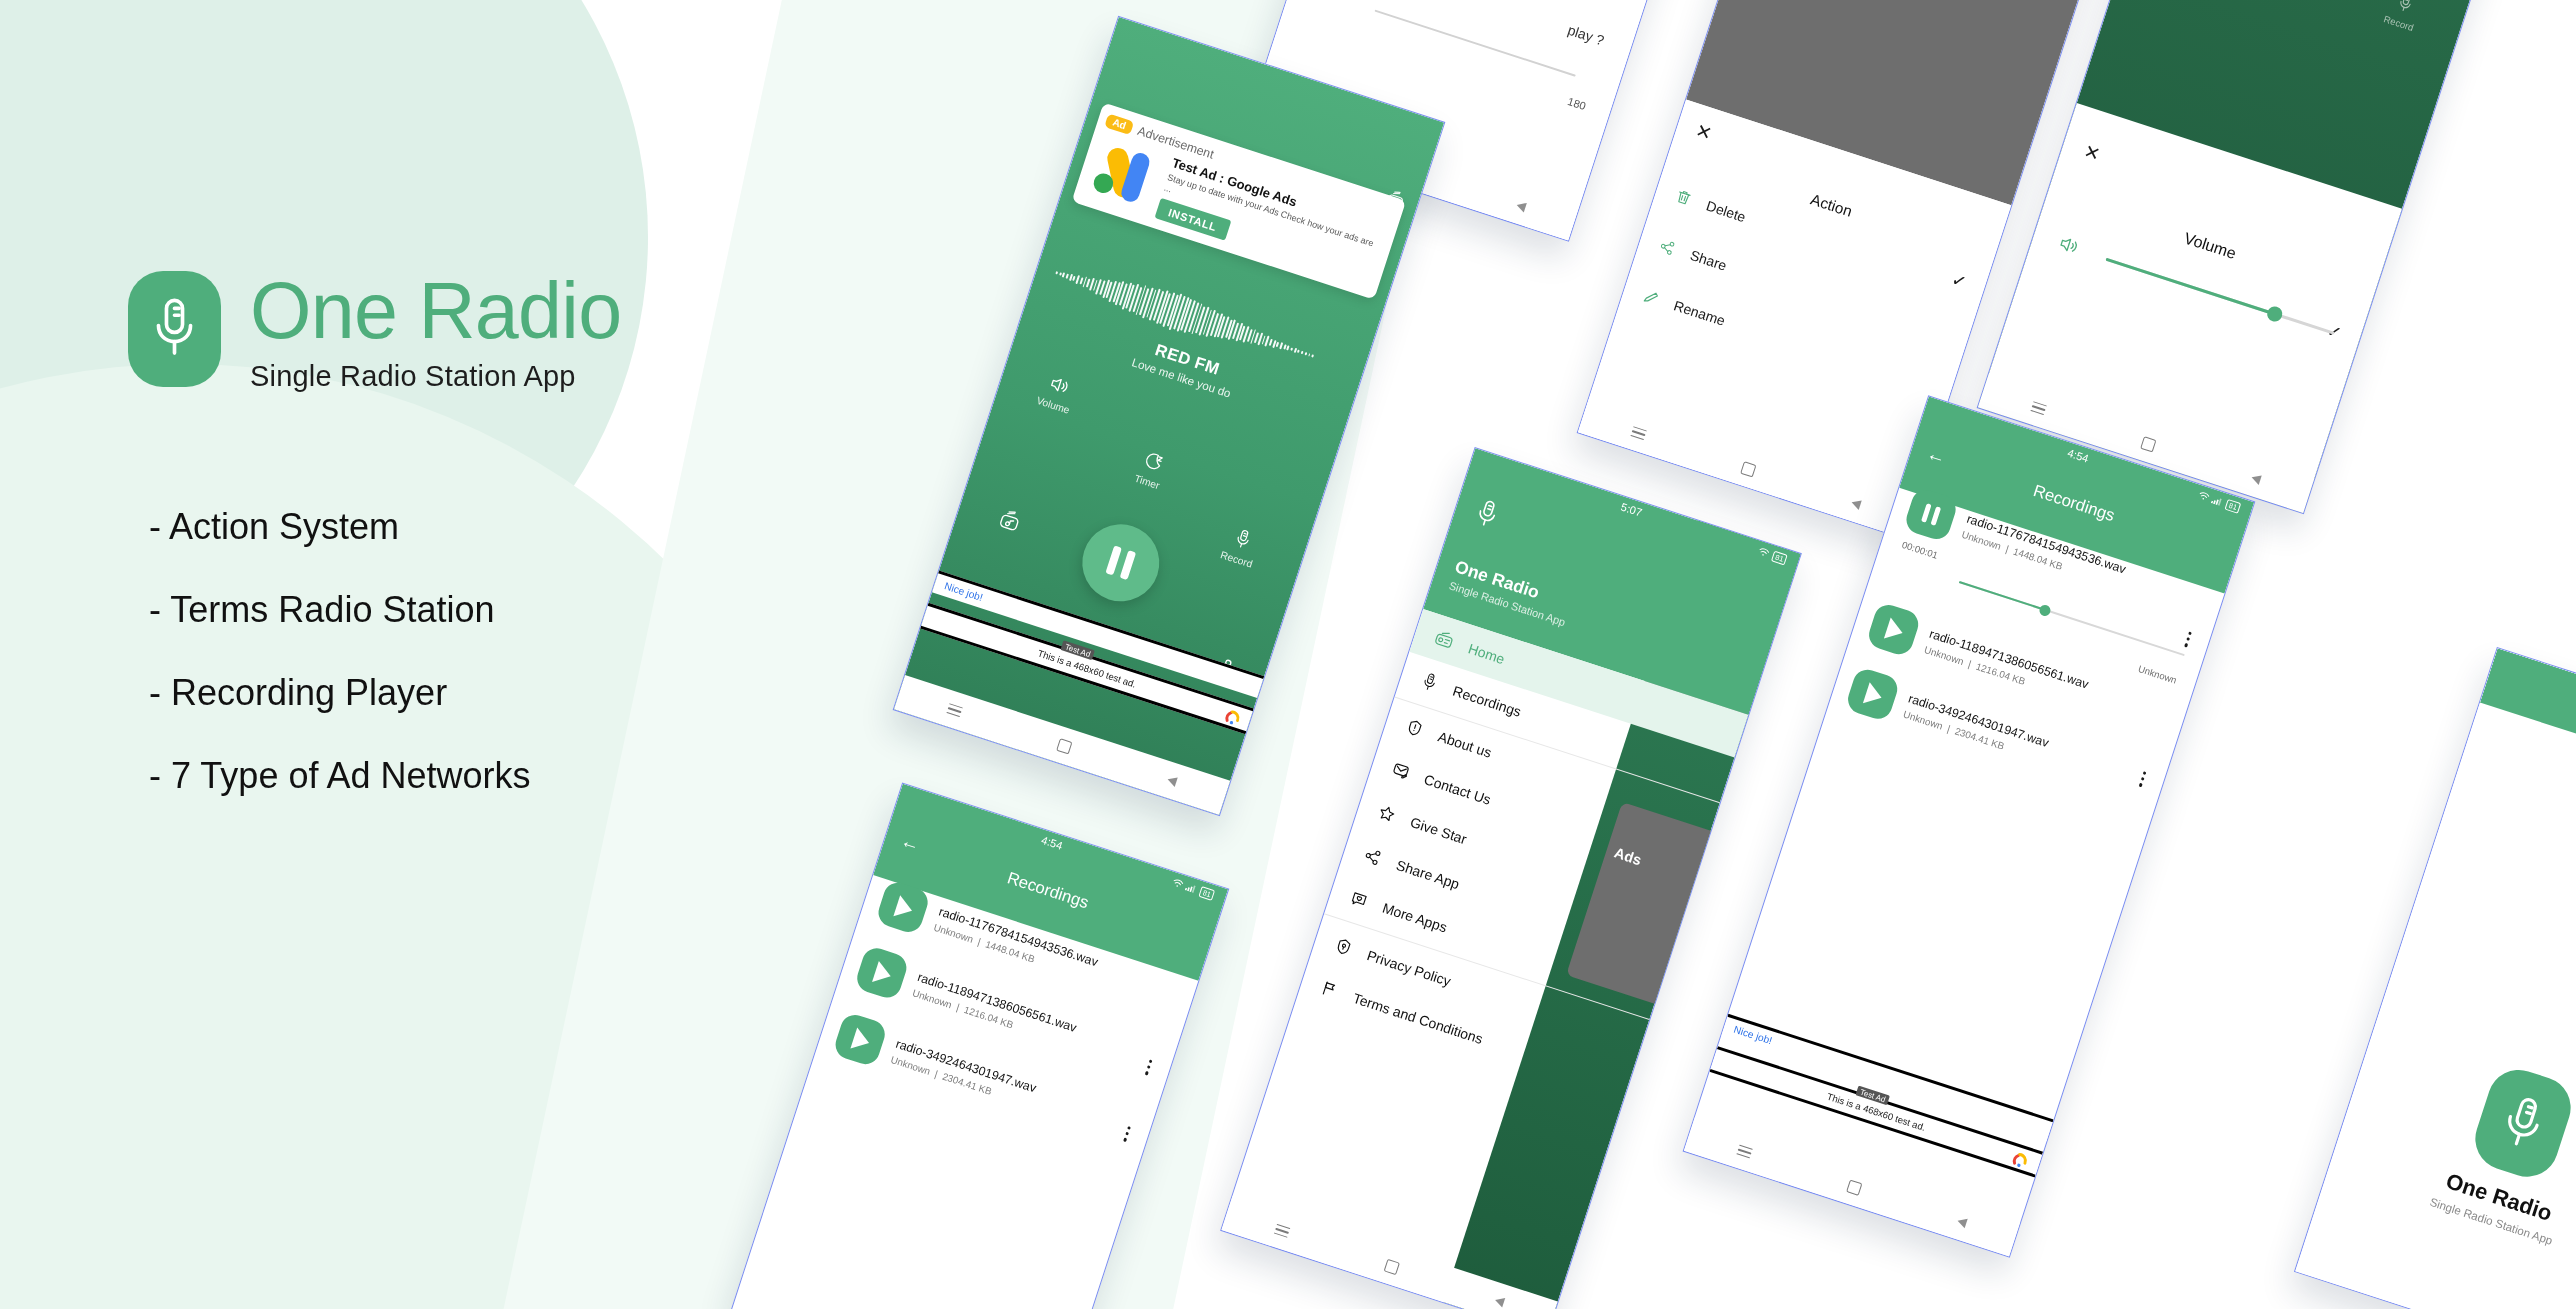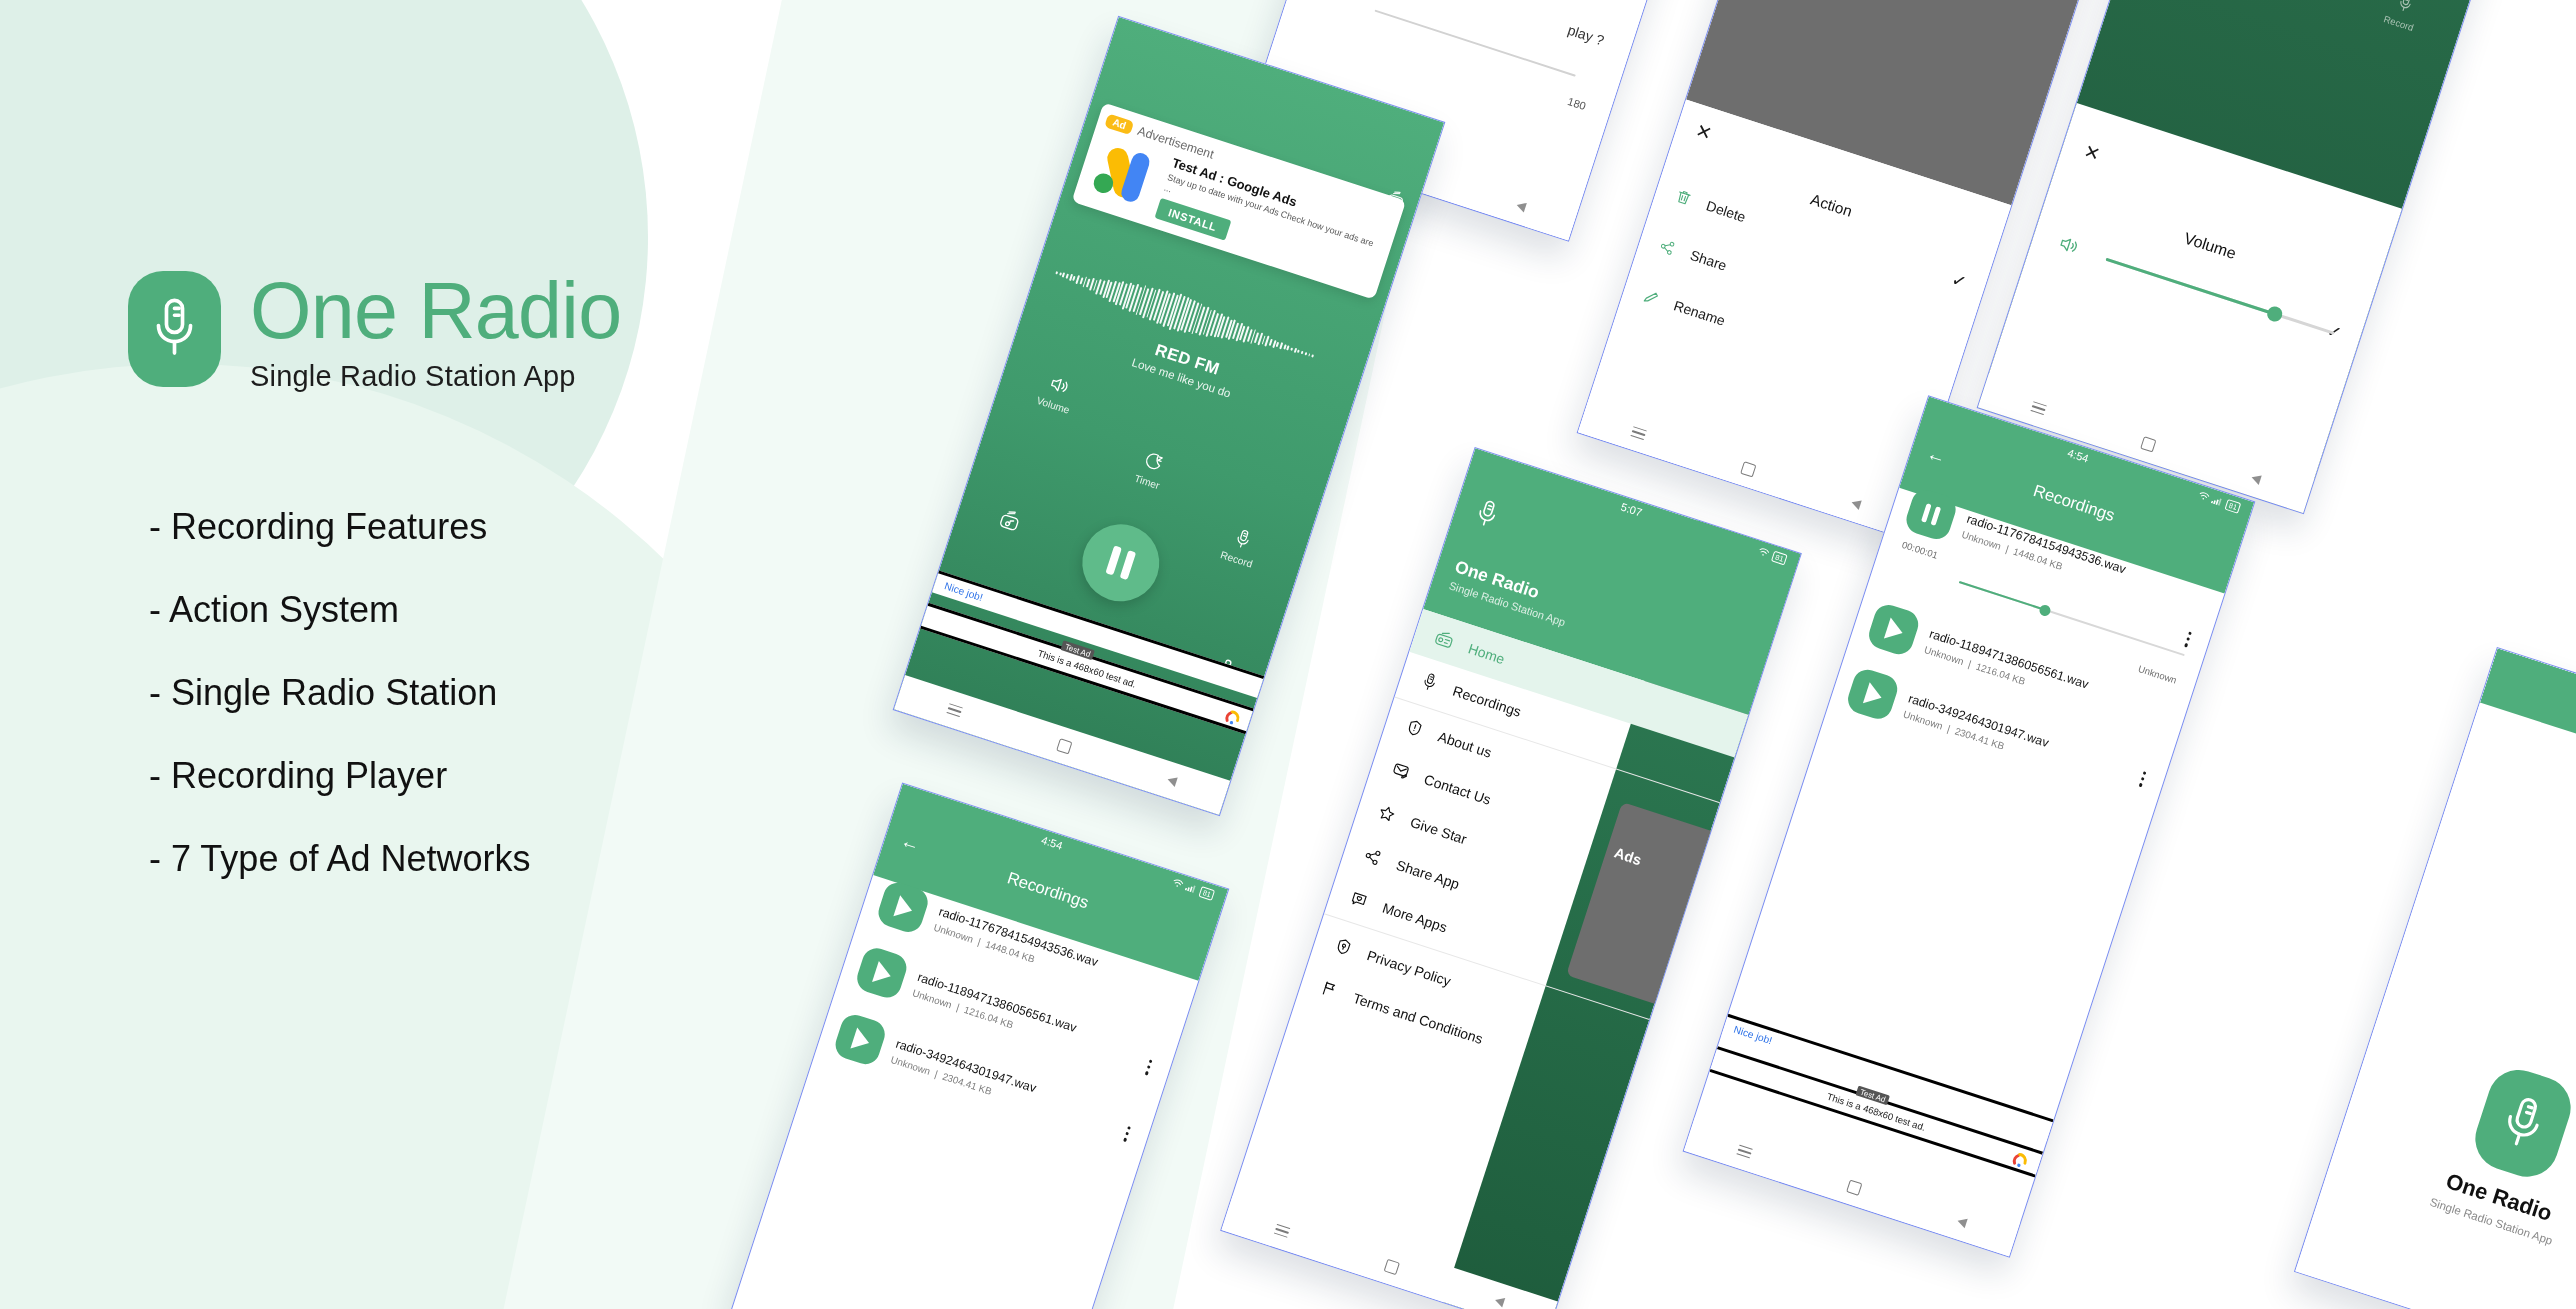--- a/index.html
+++ b/index.html
@@ -150,23 +150,22 @@
         </svg>
       </span>
     </div>
     <div class="logo-text">
       <div class="logo-title">One Radio</div>
       <div class="logo-sub">Single Radio Station App</div>
     </div>
   </div>
 
   <div class="feature-list">
-    <div class="feature-item">- Recording Features</div>
     <div class="feature-item">- Action System</div>
-    <div class="feature-item">- Single Radio Station</div>
+    <div class="feature-item">- Terms Radio Station</div>
     <div class="feature-item">- Recording Player</div>
     <div class="feature-item">- 7 Type of Ad Networks</div>
   </div>
 </div>
 
 <div class="phone" id="p-timer">
   <div class="scr" style="background:#fff;">
     <div style="position:absolute;right:28px;top:169px;font-size:14px;color:#333;">play ?</div>
     <div style="position:absolute;left:87px;right:44px;top:218px;height:2.2px;background:#d2d2d2;border-radius:2.2px;"></div>
     <div style="position:absolute;right:25px;top:239px;font-size:11px;color:#555;">180</div>

